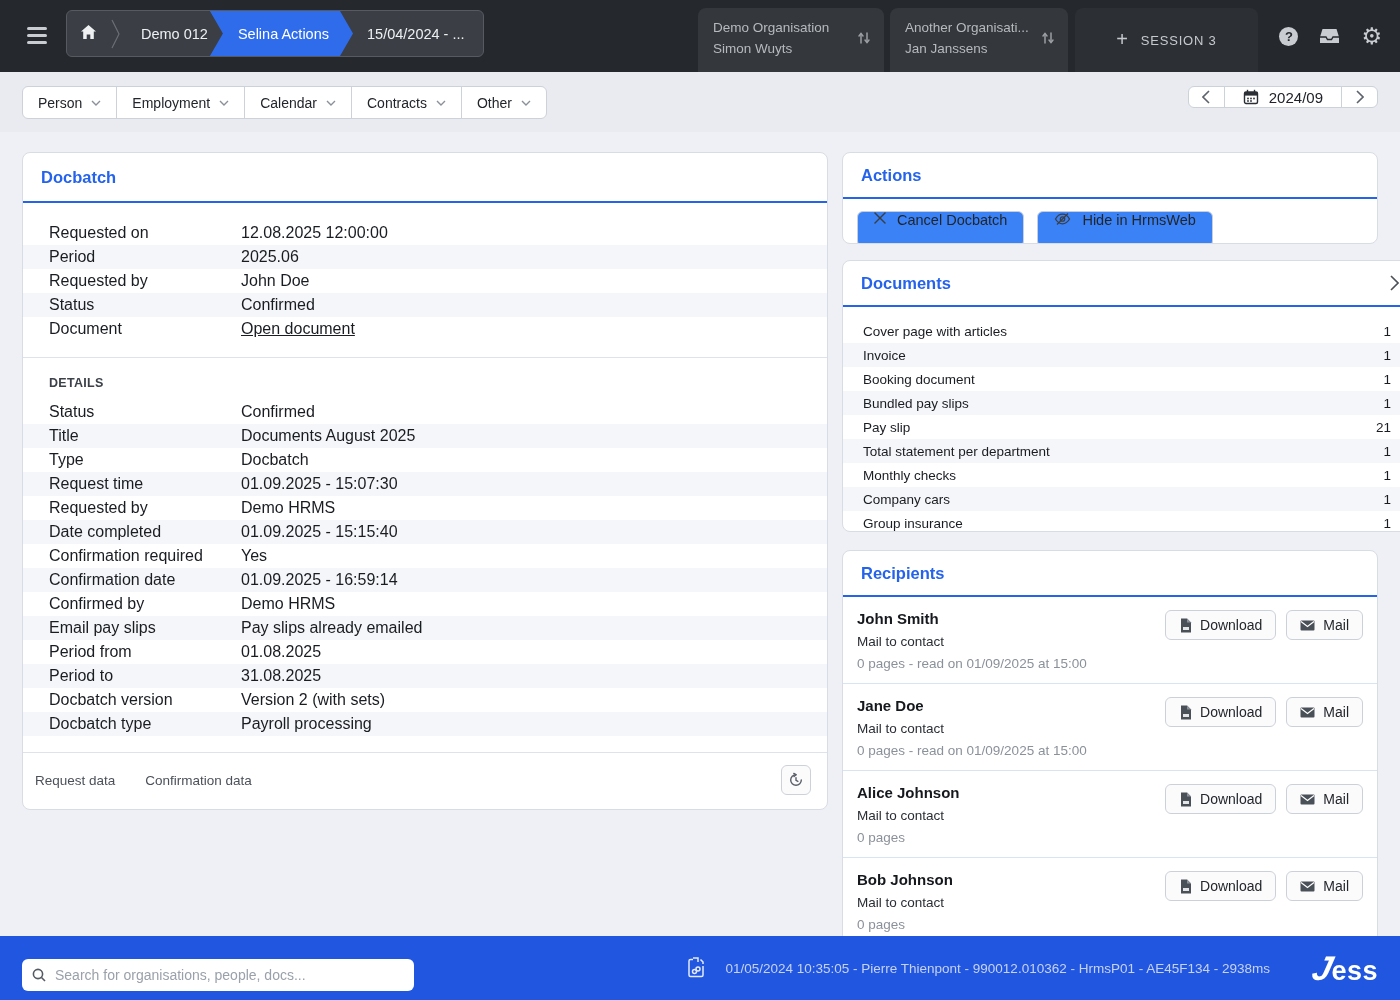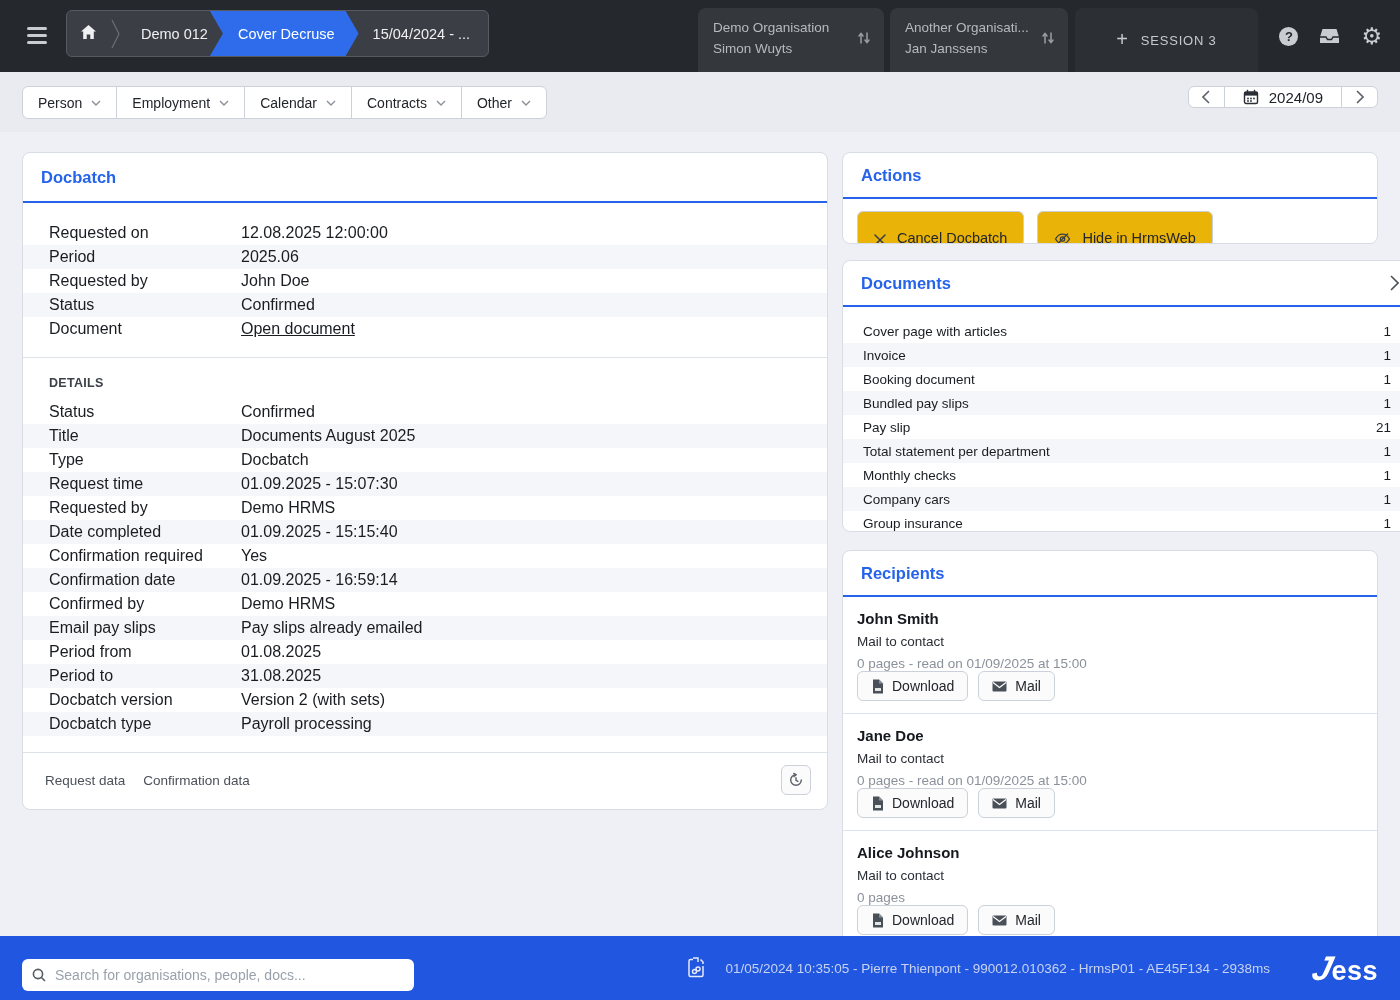--- a/index.html
+++ b/index.html
@@ -50,34 +50,34 @@
   .card-title { color:#2563eb; font-size:16.5px; font-weight:bold; }
   .blue-divider { border-top:2px solid #2563eb; }
   .frows { padding-top:18px; }
   .frow { display:flex; align-items:center; height:24px; padding:0 12px 0 26px; font-size:16px; color:#191c21;gap:12px; }
   .frow:nth-child(even) { background:#f5f6f9; }
   .frow .lbl { width:180px; flex:none; }
   .frow .val { flex:1; }
   .link-underline { text-decoration:underline; cursor:pointer; }
   .thin-divider { border-top:1px solid #dee2e9; margin-top:16px; }
   .details-heading { padding:18px 0 10px 26px; font-size:12.5px; font-weight:bold; color:#3c4149; letter-spacing:0.3px; }
-  .card-footer { display:flex; align-items:center; gap:18px; padding:0 16px 0 22px; height:54px; }
+  .card-footer { display:flex; align-items:center; gap:30px; padding:0 16px 0 12px; height:54px; }
   .foot-link { font-size:13.5px; color:#4b5059; cursor:pointer; }
   .sq-btn { margin-left:auto; width:30px; height:30px; border:1px solid #ccd1da; border-radius:6px; background:#fbfbfc; display:flex; align-items:center; justify-content:center; cursor:pointer; }
   
   .actions-body { display:flex; gap:13px; padding:12px 14px; }
-  .action-btn { height:36px; padding:0 16px; background:#eab308; border:1px solid #c9cfd8; border-radius:6px; font-size:14.5px; color:#22262b; display:inline-flex; align-items:flex-end; gap:11px; cursor:pointer; }
+  .action-btn { height:36px; padding:0 16px; background:#3b82f6; border:1px solid #c9cfd8; border-radius:6px; font-size:14.5px; color:#22262b; display:inline-flex; align-items:flex-start; gap:11px; cursor:pointer; }
   
   .drows { padding-top:12px; }
   .drow { display:flex; align-items:center; height:24px; padding:0 26px 0 20px; font-size:13.5px; color:#191c21; }
   .drow:nth-child(even) { background:#f5f6f9; }
   .drow .dlbl { flex:1; }
   .chev-btn { cursor:pointer; display:flex; align-items:center; }
   
-  .recipient { padding:13px 14px 12px 14px; border-bottom:1px solid #d9e4f3; display:flex; justify-content:space-between;flex-direction:column; }
+  .recipient { padding:13px 14px 12px 14px; border-bottom:1px solid #d9e4f3; display:flex; justify-content:space-between; }
   .recipient .name { font-size:15px; font-weight:bold; color:#15181d; margin-bottom:7px; }
   .recipient .method { font-size:13.5px; color:#2a2e34; margin-bottom:7px; }
   .recipient .pages { font-size:13.5px; color:#8b919a; }
   .rec-btns { display:flex; gap:10px; align-items:flex-start; }
   .mini-btn { height:30px; padding:0 13px; background:#fbfbfc; border:1px solid #cbd1da; border-radius:6px; font-size:14px; color:#23262b; display:inline-flex; align-items:center; gap:8px; cursor:pointer; }
   
   .footer { position:absolute; left:0; bottom:0; width:1400px; height:64px; background:#2157e0; display:flex; align-items:center; padding:0 22px; }
   .search-box { width:392px; height:32px; background:#fff; border-radius:6px; display:flex; align-items:center; padding:0 10px; gap:9px;margin-top:14px; }
   .search-box input { border:none; outline:none; flex:1; font-size:14px; color:#2a2e34; font-family:"Liberation Sans", sans-serif; background:transparent; }
   .search-box input::placeholder { color:#9aa1ab; }
@@ -103,21 +103,21 @@
             <path d="M8.5 1 L16 7.5 H13.8 V15 H10.3 V10.5 H6.7 V15 H3.2 V7.5 H1 Z" fill="#eef0f2"></path>
           </svg>
       </span>
     </div>
     <div class="bc-sep">
       <svg width="10" height="40" viewBox="0 0 10 40">
           <polyline points="1,6 8,20 1,34" fill="none" stroke="#6b6f75" stroke-width="1.2"></polyline>
         </svg>
     </div>
     <div class="bc-item">Demo 012</div>
-    <div class="bc-item active">Cover Decruse</div>
+    <div class="bc-item active">Selina Actions</div>
     <div class="bc-item last">15/04/2024 - ...</div>
   </div>
 
   <div class="session-card" style="left:698px; width:186px;">
     <div class="lines">
       <div class="t1">Demo Organisation</div>
       <div class="t2">Simon Wuyts</div>
     </div>
     <div class="swap">
       <svg width="16" height="16" viewBox="0 0 16 16" fill="none" stroke="#9b9ea3" stroke-width="1.5" stroke-linecap="round">

